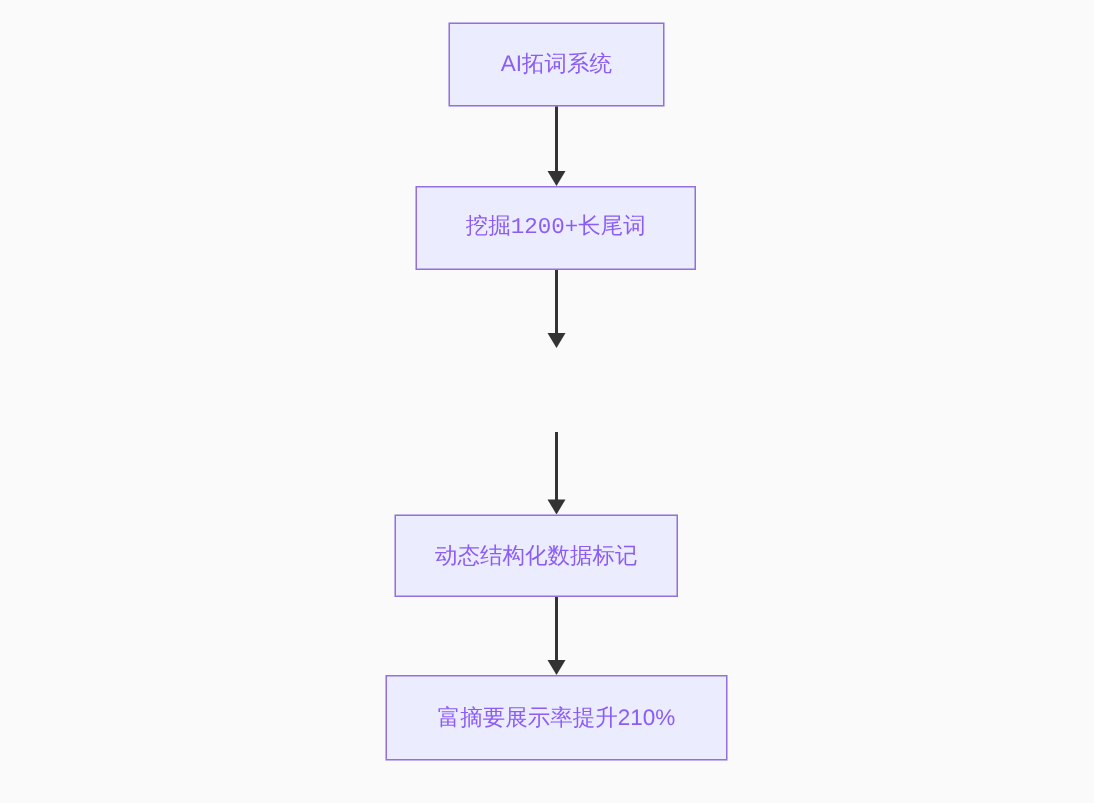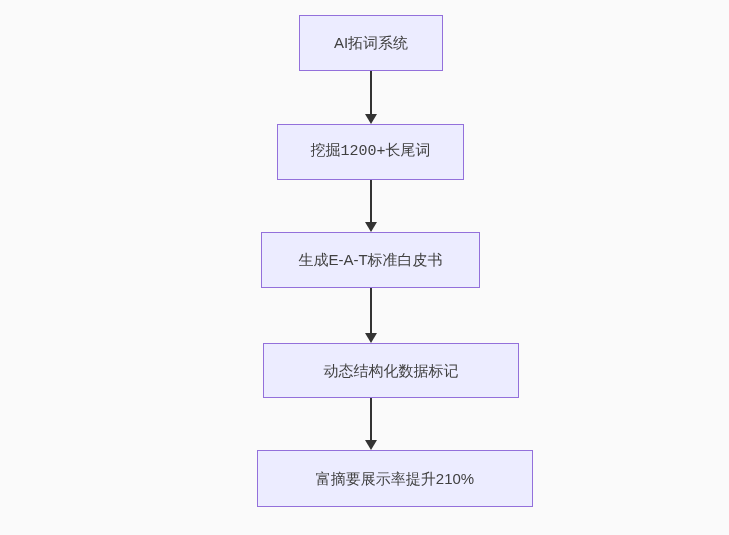--- a/index.html
+++ b/index.html
@@ -14,34 +14,34 @@
     width: 729px;
     height: 535px;
     background: #fafafa;
     overflow: hidden;
   }
   .flow-node {
     position: absolute;
     box-sizing: border-box;
     background: #ECECFF;
     border: 1px solid #9370DB;
-    color: #404040;
+    color: #8b5cf6;
     font-size: 15px;
     display: flex;
     align-items: center;
     justify-content: center;
     text-align: center;
     line-height: 1.2;
     white-space: nowrap;
   }
   .node-1 { left: 299px; top: 15px;  width: 144px; height: 56px; }
   .node-2 { left: 277px; top: 124px; width: 187px; height: 56px; font-family: Liberation Mono, monospace; }
   .node-3 { left: 261px; top: 232px; width: 219px; height: 56px; }
-  .node-4 { left: 263px; top: 343px; width: 256px; height: 55px; }
-  .node-5 { left: 257px; top: 450px; width: 276px; height: 57px; }
+  .node-4 { left: 263px; top: 343px; width: 189px; height: 55px; }
+  .node-5 { left: 257px; top: 450px; width: 228px; height: 57px; }
 
   .edge-line {
     position: absolute;
     width: 2px;
     background: #333333;
     left: 370px;
   }
   .edge-head {
     position: absolute;
     left: 365px;
@@ -72,23 +72,20 @@
   <div class="edge-line edge-1-line"></div>
   <div class="edge-head edge-1-head"></div>
 
   <div class="flow-node node-2">
     <span>挖掘1200+长尾词</span>
   </div>
 
   <div class="edge-line edge-2-line"></div>
   <div class="edge-head edge-2-head"></div>
 
-  <div class="flow-node node-3">
-    <span>生成E-A-T标准白皮书</span>
-  </div>
 
   <div class="edge-line edge-3-line"></div>
   <div class="edge-head edge-3-head"></div>
 
   <div class="flow-node node-4">
     <span>动态结构化数据标记</span>
   </div>
 
   <div class="edge-line edge-4-line"></div>
   <div class="edge-head edge-4-head"></div>

